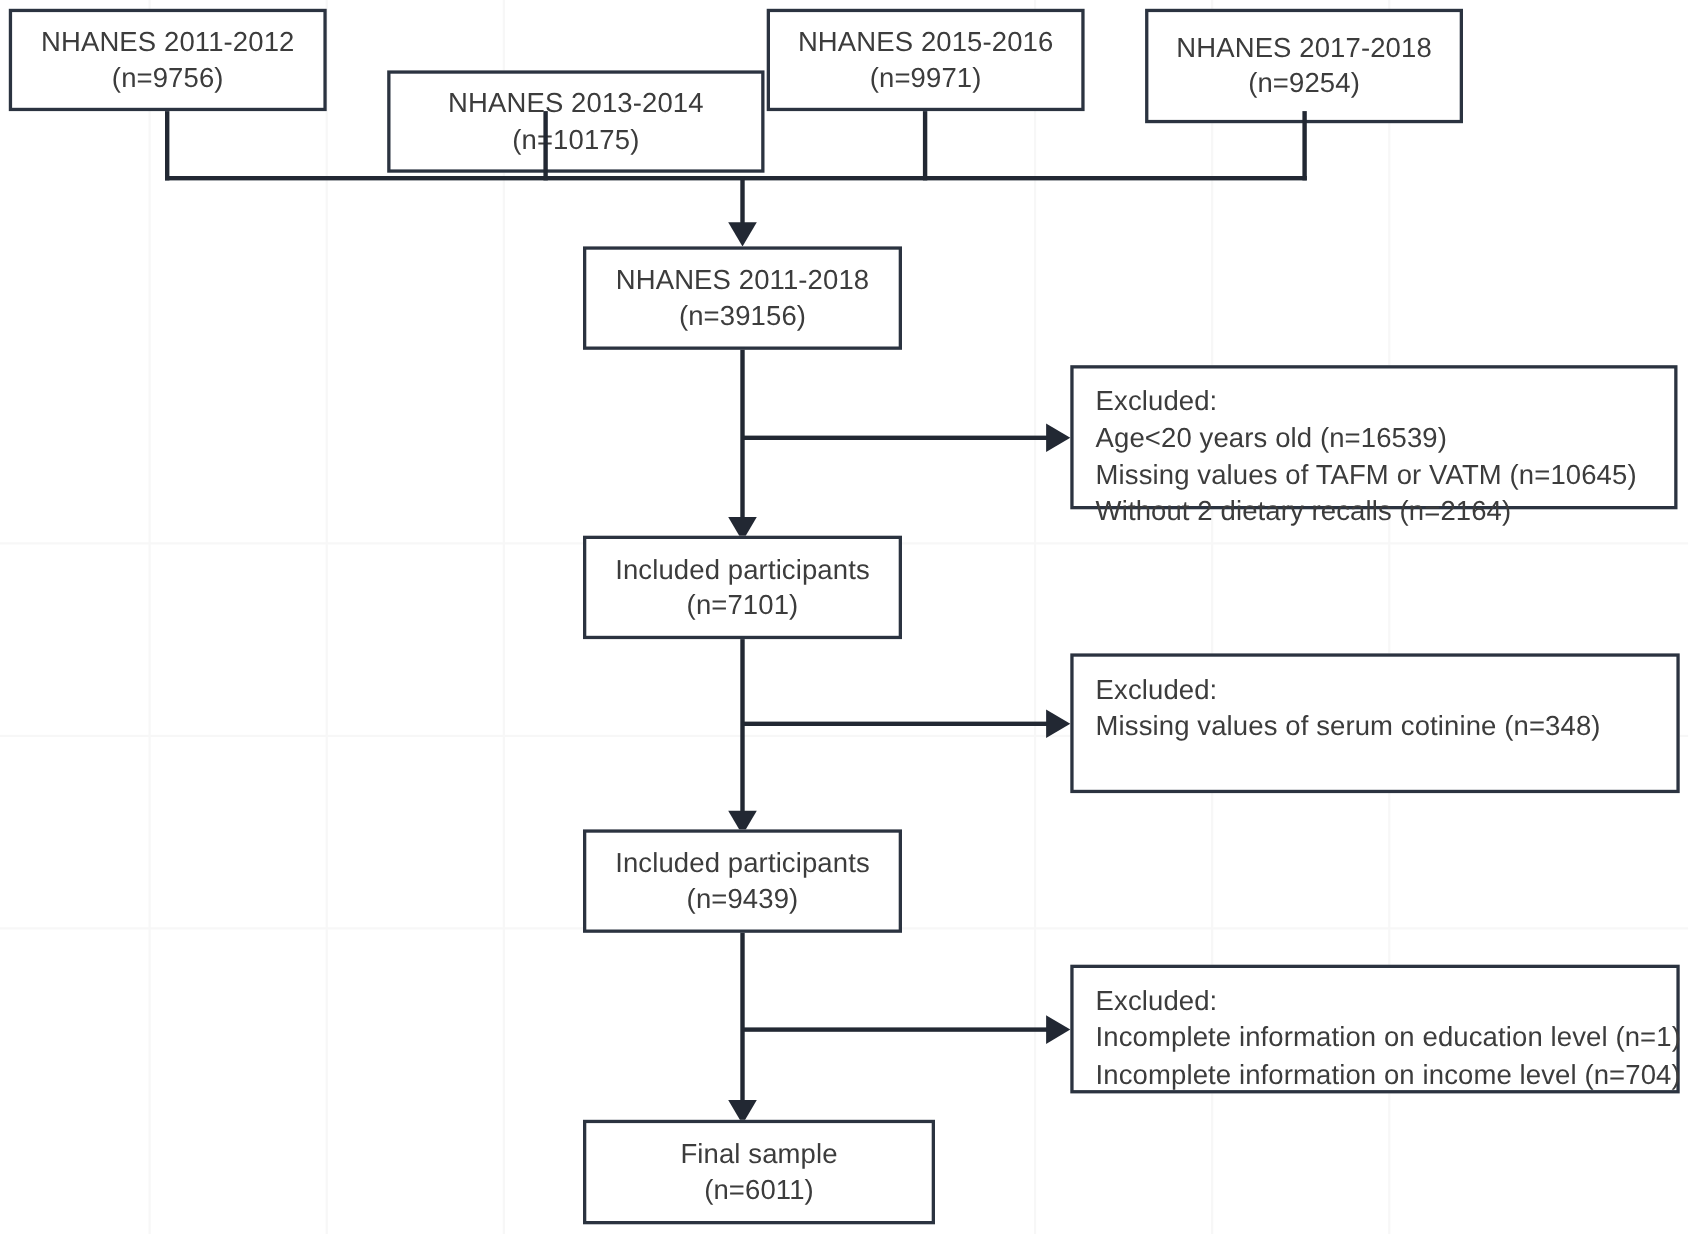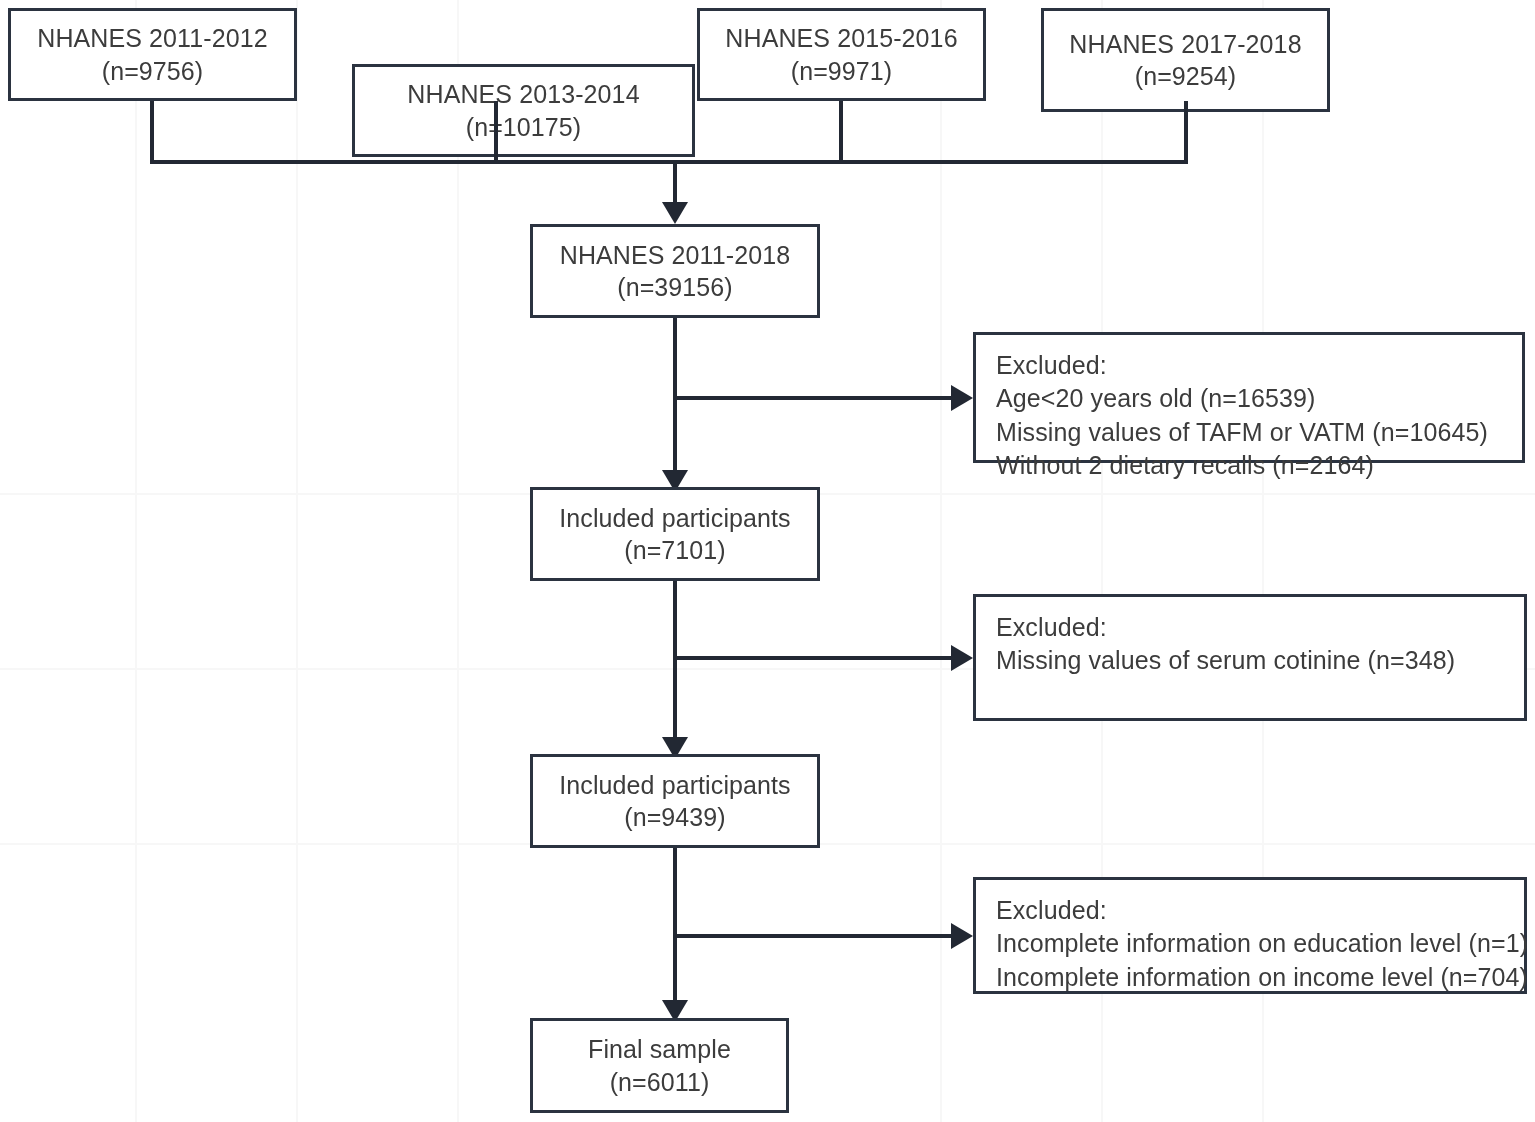--- a/index.html
+++ b/index.html
@@ -170,18 +170,18 @@
 
   <div class="conn h" style="left:675px; top:934px; width:278px;"></div>
   <div class="arrow-right" style="left:951px; top:923px;"></div>
 
   <div class="node excluded" style="left:973px; top:877px; width:554px; height:117px;">
     <span class="ln">Excluded:</span>
     <span class="ln">Incomplete information on education level (n=1)</span>
     <span class="ln">Incomplete information on income level (n=704)</span>
   </div>
 
-  <div class="node final" style="left:530px; top:1018px; width:259px; height:95px;">
+  <div class="node final" style="left:530px; top:1018px; width:320px; height:95px;">
     <span class="ln">Final sample</span>
     <span class="ln">(n=6011)</span>
   </div>
 
 </div>
 
 </body></html>

